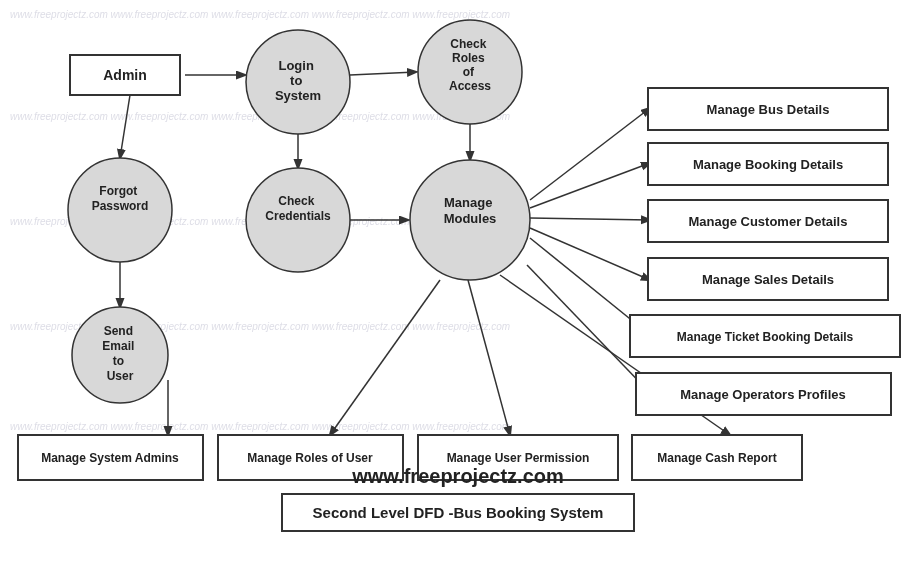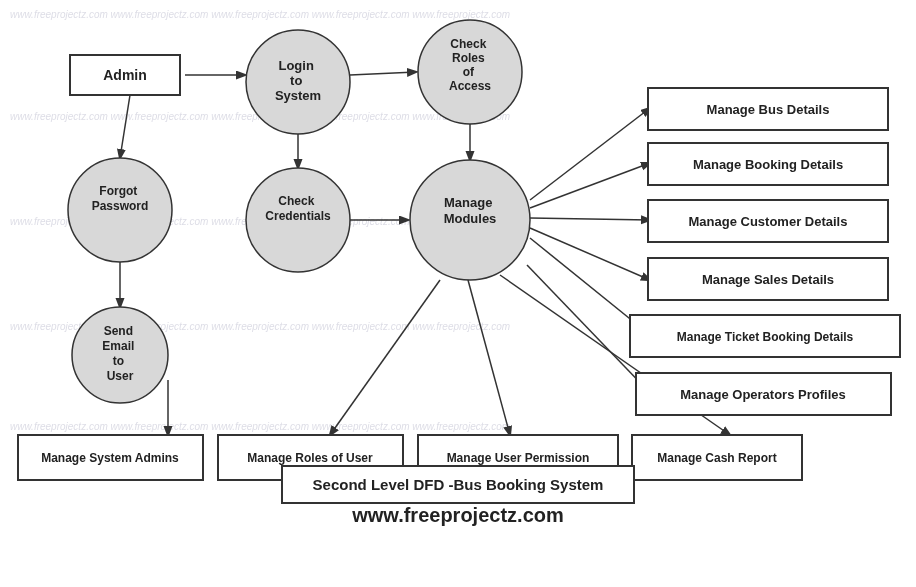--- a/index.html
+++ b/index.html
@@ -148,15 +148,15 @@
     <rect x="630" y="315" width="270" height="42" fill="white" stroke="#333" stroke-width="2"></rect>
     <text x="765" y="341" text-anchor="middle" font-size="12" font-weight="bold" fill="#222">Manage Ticket Booking Details</text>
 
     <rect x="636" y="373" width="255" height="42" fill="white" stroke="#333" stroke-width="2"></rect>
     <text x="763" y="399" text-anchor="middle" font-size="13" font-weight="bold" fill="#222">Manage Operators Profiles</text>
 
   </svg>
 </div>
 
 <div style="position:absolute;bottom:55px;left:50%;transform:translateX(-50%);text-align:center;width:650px;">
+  <div style="font-size:20px;font-weight:bold;color:#222;margin-bottom:5px;">www.freeprojectz.com</div>
   <div style="border:2px solid #333;padding:9px 30px;font-size:15px;font-weight:bold;color:#222;background:#fff;display:inline-block;">Second Level DFD -Bus Booking System</div>
-  <div style="font-size:20px;font-weight:bold;color:#222;margin-bottom:5px;">www.freeprojectz.com</div>
 </div>
 
 </body></html>

